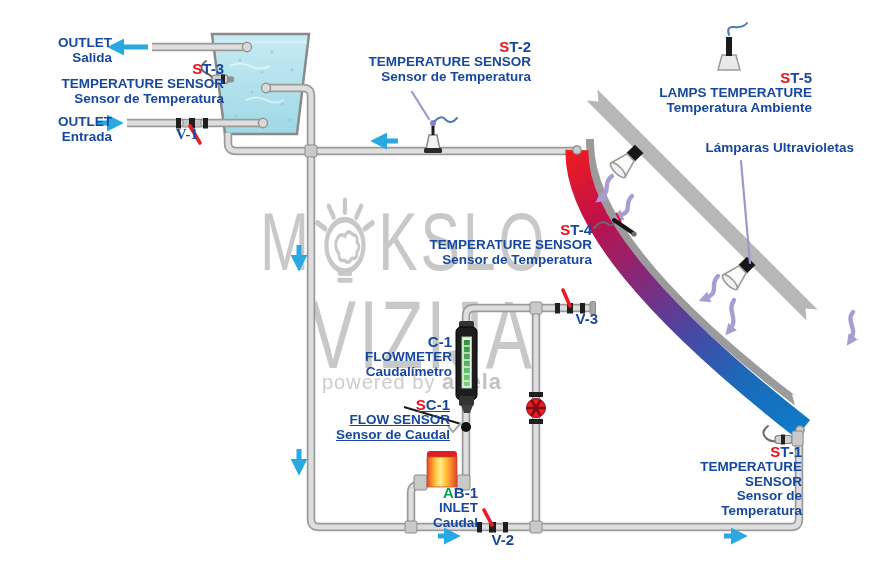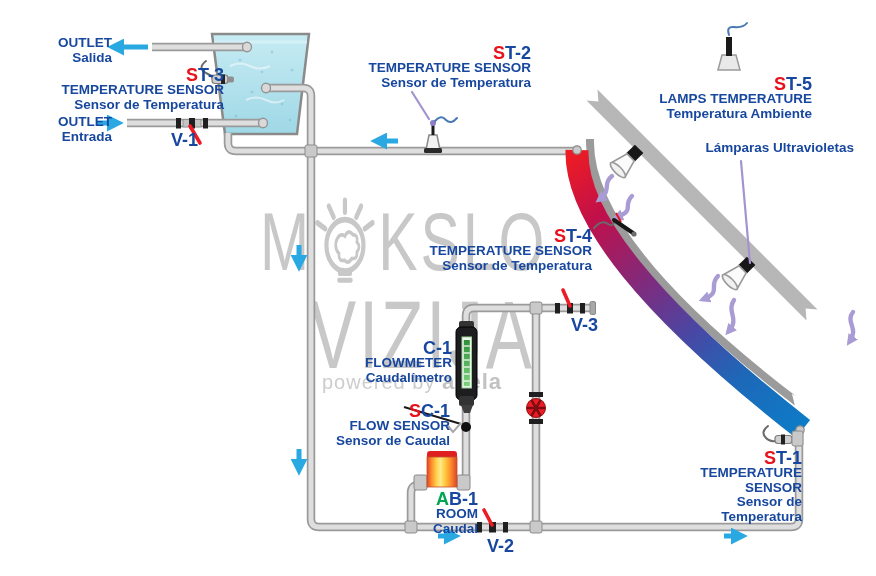--- a/index.html
+++ b/index.html
@@ -22,21 +22,21 @@
   .blk{fill:#1f1f1f;}
   .cable-b{stroke:#4a7ab5;stroke-width:2;fill:none;stroke-linecap:round;}
   .cable-g{stroke:#6a6a6a;stroke-width:2;fill:none;stroke-linecap:round;}
   .handle{stroke:#ed1c24;stroke-width:3.6;stroke-linecap:round;}
   .ptr-p{stroke:#a394cf;stroke-width:2.2;stroke-linecap:round;}
   .uvarr{stroke:#a99cd4;stroke-width:4.4;fill:none;stroke-linecap:round;}
   .flow{stroke:#29a8e2;stroke-width:5;}
   
   .lab{position:absolute;z-index:3;color:#17479e;font-weight:bold;text-align:right;
        font-size:13.5px;line-height:14.5px;}
-  .lab .code{font-size:18px;line-height:16px;display:block;margin-top:6px;}
+  .lab .code{font-size:15px;line-height:16px;display:block;}
   .red{color:#e8121c;}
   .green{color:#00a651;}
 </style>
 </head>
 <body>
 
 <div class="stage">
 
   <div class="wm wm-row1">
     <span>M</span>
@@ -293,21 +293,21 @@
     <span class="code"><span class="red">S</span><span>T-3</span></span>
     <span>TEMPERATURE SENSOR</span><br>
     <span>Sensor de Temperatura</span>
   </div>
 
   <div class="lab" style="left:36px;top:115px;width:76px;">
     <span>OUTLET</span><br>
     <span>Entrada</span>
   </div>
 
-  <div class="lab" style="left:158px;top:126px;width:40px;">
+  <div class="lab" style="left:158px;top:126px;width:40px;font-family:Liberation Serif, serif;">
     <span class="code">V-1</span>
   </div>
 
   <div class="lab" style="left:359px;top:39px;width:172px;">
     <span class="code"><span class="red">S</span><span>T-2</span></span>
     <span>TEMPERATURE SENSOR</span><br>
     <span>Sensor de Temperatura</span>
   </div>
 
   <div class="lab" style="left:636px;top:70px;width:176px;">
@@ -330,29 +330,29 @@
   <div class="lab" style="left:552px;top:311px;width:46px;">
     <span class="code">V-3</span>
   </div>
 
   <div class="lab" style="left:352px;top:334px;width:100px;">
     <span class="code">C-1</span>
     <span>FLOWMETER</span><br>
     <span>Caudalímetro</span>
   </div>
 
-  <div class="lab" style="left:318px;top:397px;width:132px;">
+  <div class="lab" style="left:318px;top:397px;width:132px;text-decoration:underline;">
     <span class="code"><span class="red">S</span><span>C-1</span></span>
     <span>FLOW SENSOR</span><br>
     <span>Sensor de Caudal</span>
   </div>
 
   <div class="lab" style="left:406px;top:485px;width:72px;">
     <span class="code"><span class="green">A</span><span>B-1</span></span>
-    <span>ROOM</span><br>
+    <span>INLET</span><br>
     <span>Caudal</span>
   </div>
 
   <div class="lab" style="left:472px;top:532px;width:42px;">
     <span class="code">V-2</span>
   </div>
 
 
   <div class="lab" style="left:686px;top:444px;width:116px;">
     <span class="code"><span class="red">S</span><span>T-1</span></span>

